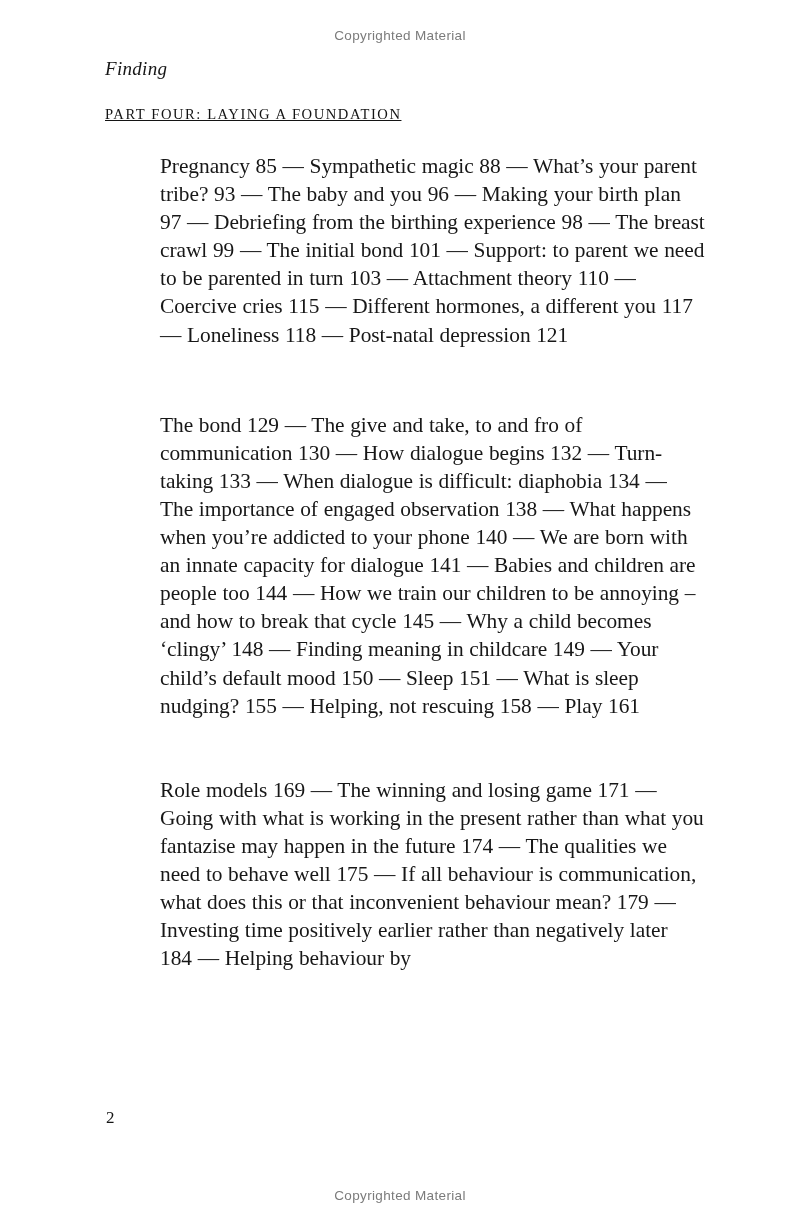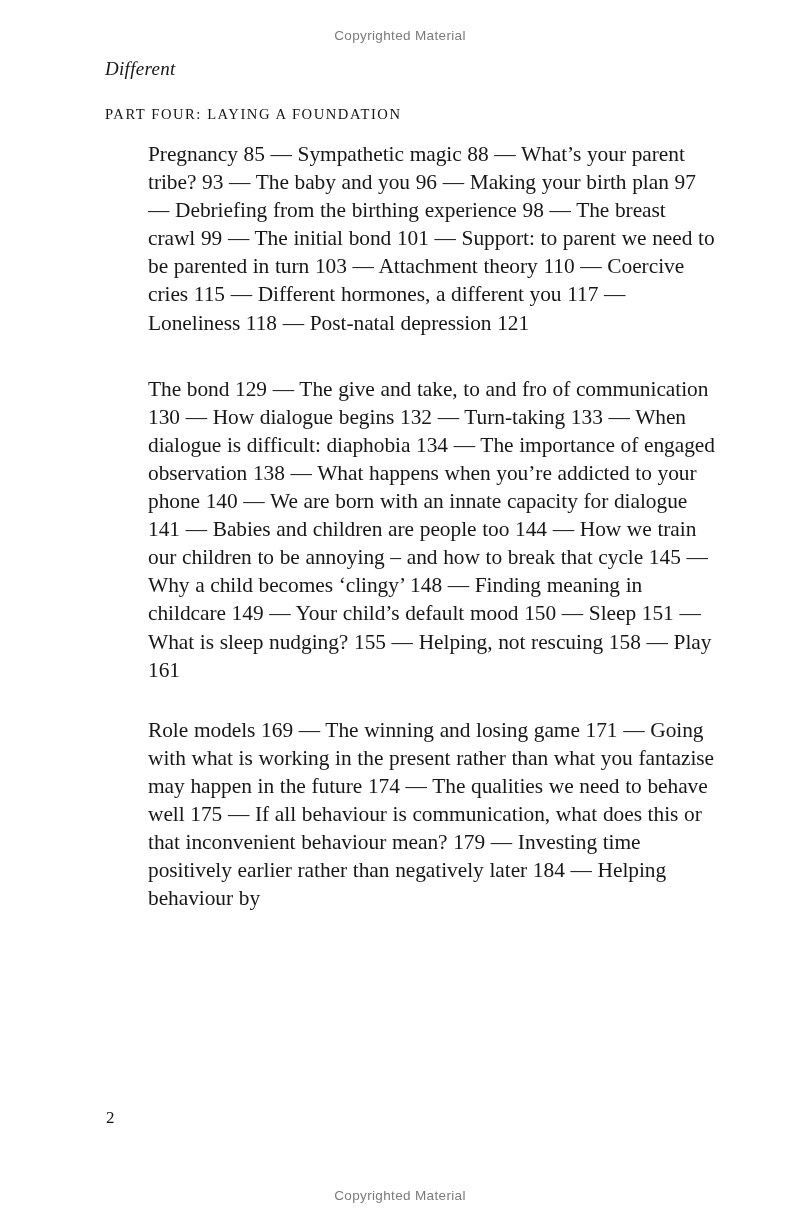--- a/index.html
+++ b/index.html
@@ -66,24 +66,25 @@
   .part-heading {
     font-family: "Liberation Serif", "DejaVu Serif", serif;
     font-size: 14.6px;
     text-transform: uppercase;
     letter-spacing: 1.55px;
     font-weight: normal;
     color: #141414;
     line-height: 20px;
     margin: 0;
     white-space: nowrap;
+    text-decoration: underline;
   }
 
   .part-entries {
-    margin: 0;
+    margin: 12px;
     padding: 0 0 0 43px;
     font-size: 21.4px;
     line-height: 28.1px;
     color: #171717;
     text-align: left;
     letter-spacing: -0.05px;
     word-spacing: 0.4px;
   }
   .gap-after-heading { height: 16px; }
   .gap-after-entries { height: 22px; }
@@ -99,21 +100,21 @@
     color: #141414;
   }
 </style>
 </head>
 <body>
 
 <div class="page">
 
   <div class="watermark top">Copyrighted Material</div>
 
-  <div class="running-head">Different</div>
+  <div class="running-head">Finding</div>
 
   <div class="content">
 
     <section class="part">
       <h2 class="part-heading">PART FOUR: LAYING A FOUNDATION</h2>
       <div class="gap-after-heading"></div>
       <p class="part-entries">Pregnancy  85 — Sympathetic magic  88 — What’s your parent tribe?  93 — The baby and you  96 — Making your birth plan  97 — Debriefing from the birthing experience  98 — The breast crawl  99 — The initial bond  101 — Support: to parent we need to be parented in turn  103 — Attachment theory  110 — Coercive cries  115 — Different hormones, a different you  117 — Loneliness  118 — Post-natal depression  121</p>
     </section>
 
     <div class="gap-after-entries"></div>

